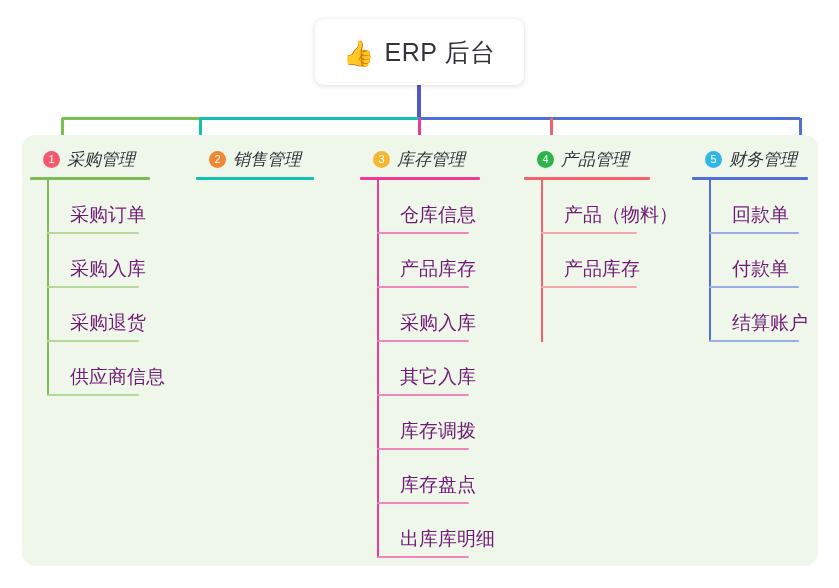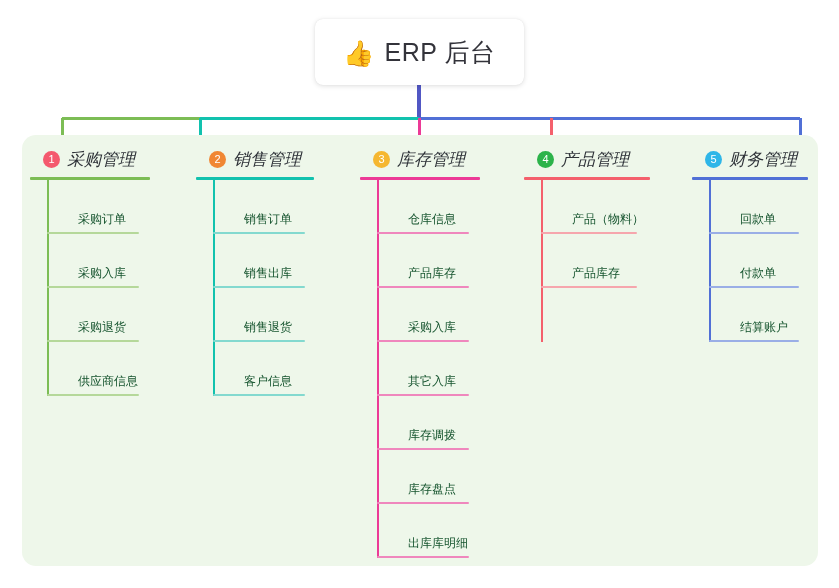--- a/index.html
+++ b/index.html
@@ -116,24 +116,24 @@
   }
   .item {
     position: relative;
     height: 54px;
     box-sizing: border-box;
     display: flex;
     flex-direction: column;
     justify-content: flex-end;
   }
   .item-label {
-    font-size: 12px;
-    color: #14532d;
+    font-size: 19px;
+    color: #701a75;
     white-space: nowrap;
-    padding-left: 31px;
+    padding-left: 23px;
     padding-bottom: 4px;
   }
   .item-rule {
     height: 1.6px;
     border-radius: 1px;
   }
 </style>
 </head>
 <body>
 
@@ -180,39 +180,20 @@
           <div class="item-rule" style="background: rgb(181, 216, 154); width: 92px; margin-left: 0px;"></div>
         </div>
       </div>
     </div>
     <div class="column" style="left: 174px; top: 11px;">
       <div class="col-head">
         <span class="badge" style="background: rgb(240, 135, 51);">2</span>
         <span class="col-title">销售管理</span>
       </div>
       <div class="head-rule" style="background: rgb(18, 194, 174); width: 118px;"></div>
-      <div class="items">
-        <div class="spine" style="background: rgb(18, 194, 174); height: 216px;"></div>
-        <div class="item">
-          <div class="item-label">销售订单</div>
-          <div class="item-rule" style="background: rgb(131, 217, 207); width: 92px; margin-left: 0px;"></div>
-        </div>
-        <div class="item">
-          <div class="item-label">销售出库</div>
-          <div class="item-rule" style="background: rgb(131, 217, 207); width: 92px; margin-left: 0px;"></div>
-        </div>
-        <div class="item">
-          <div class="item-label">销售退货</div>
-          <div class="item-rule" style="background: rgb(131, 217, 207); width: 92px; margin-left: 0px;"></div>
-        </div>
-        <div class="item">
-          <div class="item-label">客户信息</div>
-          <div class="item-rule" style="background: rgb(131, 217, 207); width: 92px; margin-left: 0px;"></div>
-        </div>
-      </div>
     </div>
     <div class="column" style="left: 338px; top: 11px;">
       <div class="col-head">
         <span class="badge" style="background: rgb(245, 183, 49);">3</span>
         <span class="col-title">库存管理</span>
       </div>
       <div class="head-rule" style="background: rgb(236, 58, 150); width: 120px;"></div>
       <div class="items">
         <div class="spine" style="background: rgb(236, 58, 150); height: 378px;"></div>
         <div class="item">

